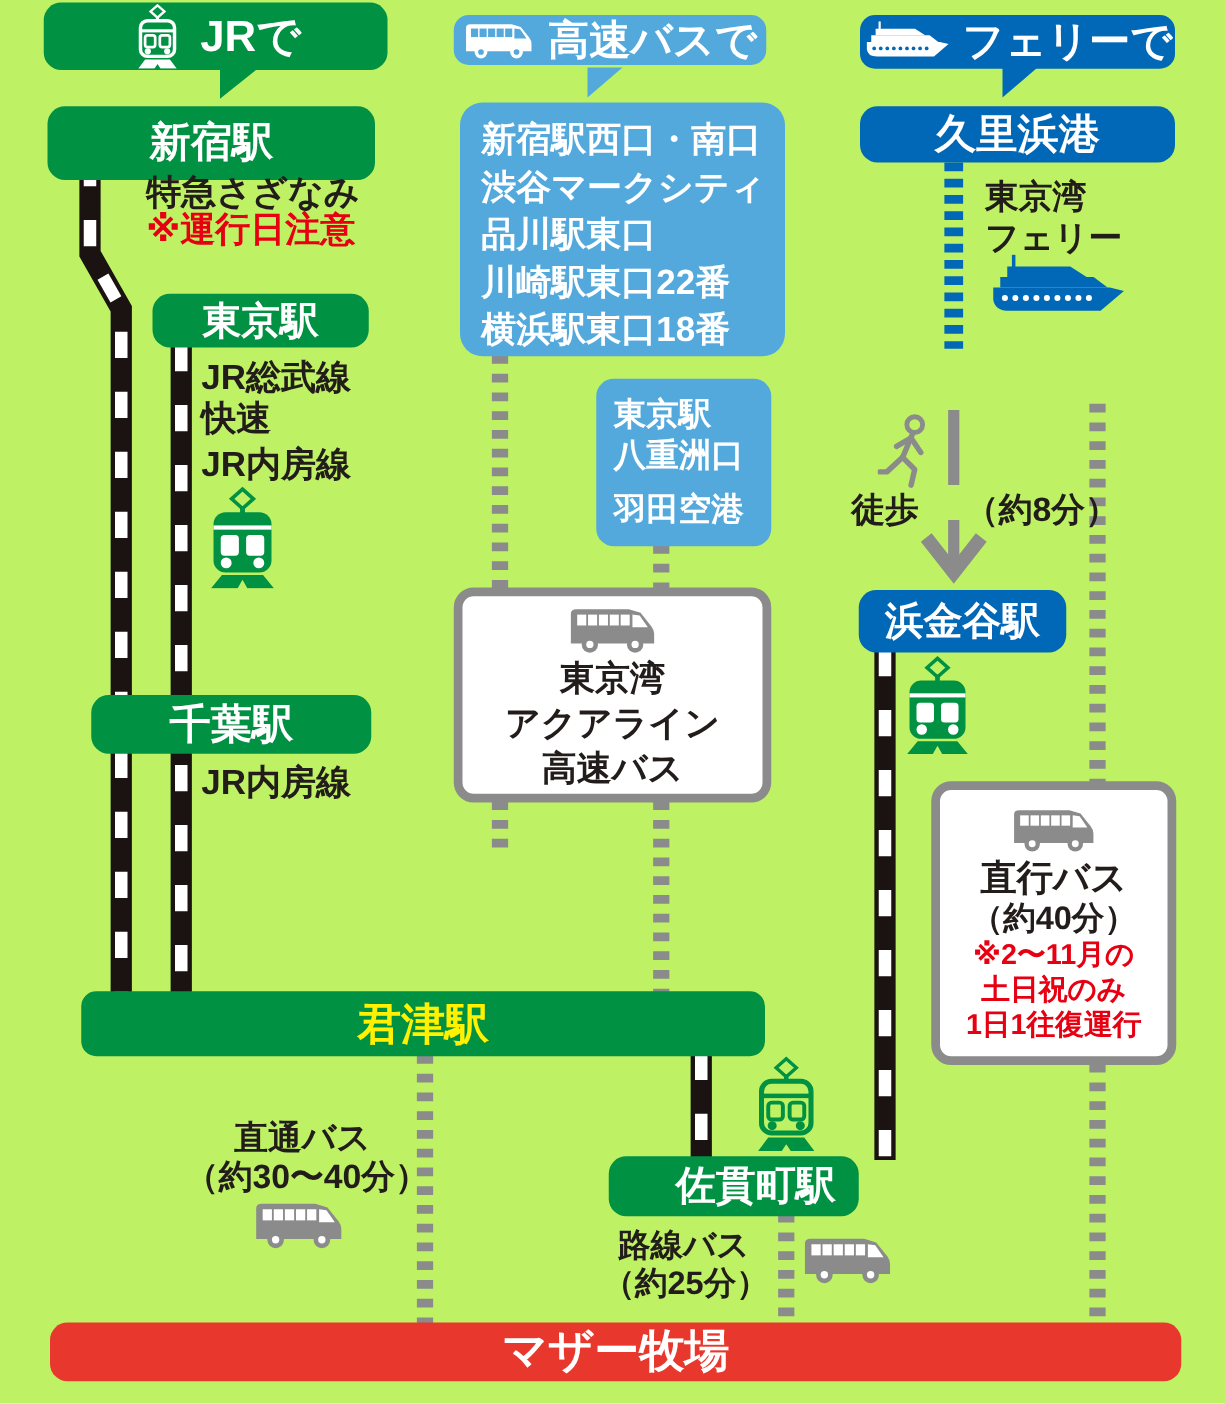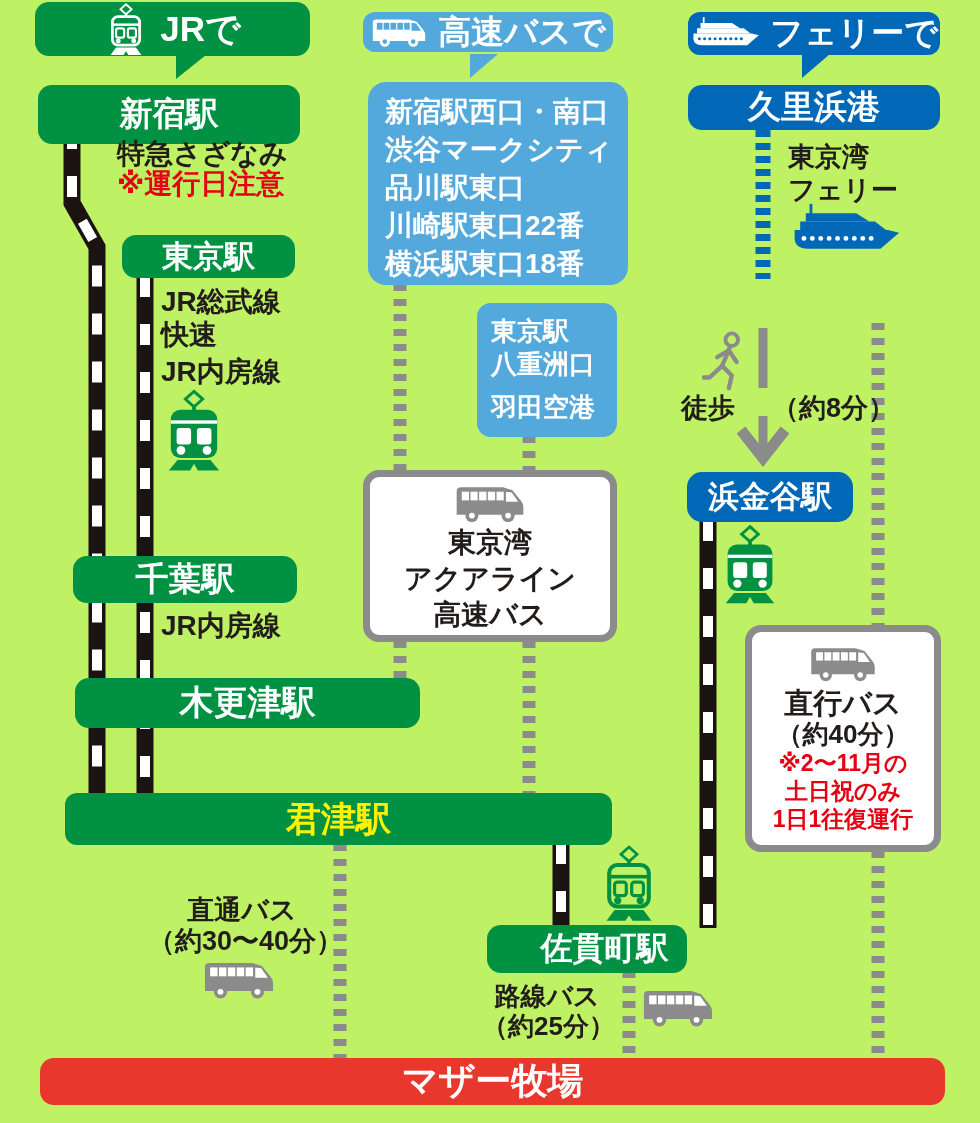--- a/index.html
+++ b/index.html
@@ -165,23 +165,20 @@
   <svg class="icon" style="left:165px;top:389px;width:58px;height:82px;color:var(--green);">
       <use href="#sym-train"></use>
     </svg>
 
   <div class="badge green" style="left:73px;top:556px;width:224px;height:47px;font-size:33px;">
     <span>千葉駅</span>
   </div>
 
   <div class="txt" style="left:161px;top:610px;font-size:28px;">JR内房線</div>
 
-  <div class="badge green" style="left:75px;top:678px;width:345px;height:50px;font-size:34px;">
-    <span>木更津駅</span>
-  </div>
 
   <div class="badge green" style="left:65px;top:793px;width:547px;height:52px;font-size:35px;color:var(--yellow);border-radius:12px;">
     <span>君津駅</span>
   </div>
 
   <div class="txt center" style="left:148px;top:895px;width:188px;font-size:27px;line-height:31px;">
     <div>直通バス</div>
     <div>（約30〜40分）</div>
   </div>
   <svg class="icon" style="left:202px;top:958px;width:74px;height:44px;color:var(--gray);">
@@ -257,21 +254,21 @@
       <use href="#sym-ferry"></use>
     </svg>
 
 
   <svg class="icon" style="left:702px;top:331px;width:46px;height:62px;color:var(--gray);">
       <use href="#sym-walker"></use>
     </svg>
   <div class="txt" style="left:681px;top:393px;font-size:27px;">徒歩</div>
   <div class="txt" style="left:772px;top:393px;font-size:27px;">（約8分）</div>
 
-  <div class="badge blue" style="left:687px;top:472px;width:166px;height:50px;font-size:31px;border-radius:15px;">
+  <div class="badge blue" style="left:687px;top:472px;width:166px;height:50px;font-size:31px;">
     <span>浜金谷駅</span>
   </div>
   <svg class="icon" style="left:722px;top:524px;width:56px;height:80px;color:var(--green);">
       <use href="#sym-train"></use>
     </svg>
 
   <div class="box" style="left:745px;top:625px;width:196px;height:227px;padding-top:12px;">
     <svg class="icon" style="position:static;width:72px;height:40px;color:var(--gray);">
         <use href="#sym-bus"></use>
       </svg>

